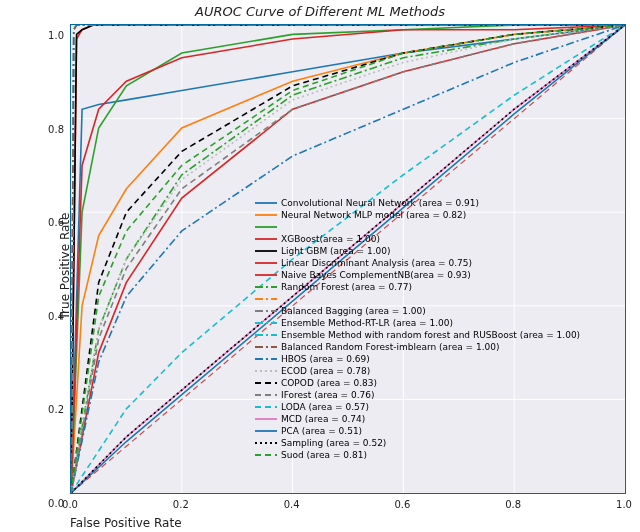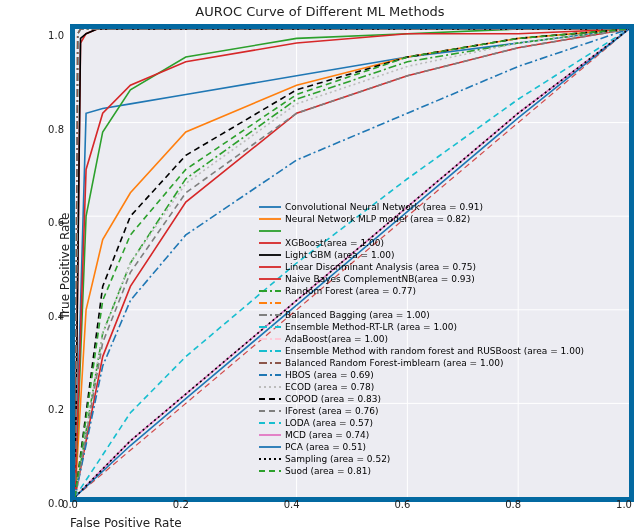--- a/index.html
+++ b/index.html
@@ -17,29 +17,30 @@
     width: 640px;
     height: 532px;
     background: #fff;
   }
   .title {
     position: absolute;
     left: 0; right: 0; top: 4px;
     text-align: center;
     font-size: 13px;
     color: #222;
+    font-style: italic;
   }
   .plot {
     position: absolute;
     left: 70px;
     top: 24px;
     width: 554px;   
     height: 468px;  
     background: #ececf2;
-    border: 5px solid #0369a1;
+    border: 1px solid #0369a1;
   }
   .ylab {
     position: absolute;
     left: 12px;
     top: 50%;
     transform: translateY(-50%) rotate(-90deg);
     transform-origin: center;
     font-size: 12px;
     color: #222;
   }
@@ -211,28 +212,20 @@
           <div class="legend-swatch">
             <svg viewBox="0 0 22 10">
               <line x1="0" y1="5" x2="22" y2="5" stroke="#17becf" stroke-width="1.8" stroke-dasharray="8 3 2 3"></line>
             </svg>
           </div>
           <span class="legend-label">Ensemble Method-RT-LR  (area = 1.00)</span>
         </div>
         <div class="legend-row">
           <div class="legend-swatch">
             <svg viewBox="0 0 22 10">
-              <line x1="0" y1="5" x2="22" y2="5" stroke="#ffc9d8" stroke-width="1.8" stroke-dasharray="8 3 2 3"></line>
-            </svg>
-          </div>
-          <span class="legend-label">AdaBoost(area = 1.00)</span>
-        </div>
-        <div class="legend-row">
-          <div class="legend-swatch">
-            <svg viewBox="0 0 22 10">
               <line x1="0" y1="5" x2="22" y2="5" stroke="#17becf" stroke-width="1.8" stroke-dasharray="8 3 2 3"></line>
             </svg>
           </div>
           <span class="legend-label">Ensemble Method with random forest and RUSBoost (area = 1.00)</span>
         </div>
         <div class="legend-row">
           <div class="legend-swatch">
             <svg viewBox="0 0 22 10">
               <line x1="0" y1="5" x2="22" y2="5" stroke="#8c564b" stroke-width="1.8" stroke-dasharray="8 3 2 3"></line>
             </svg>

